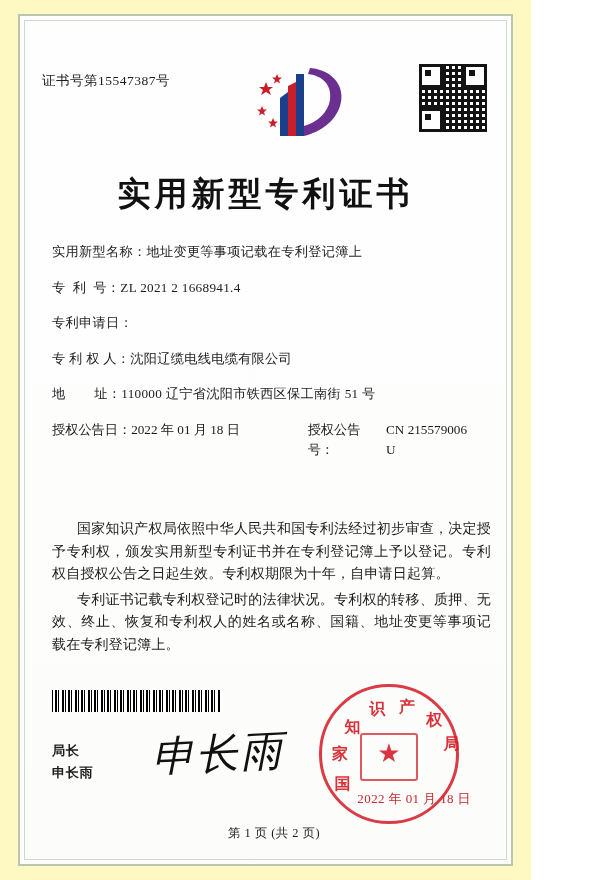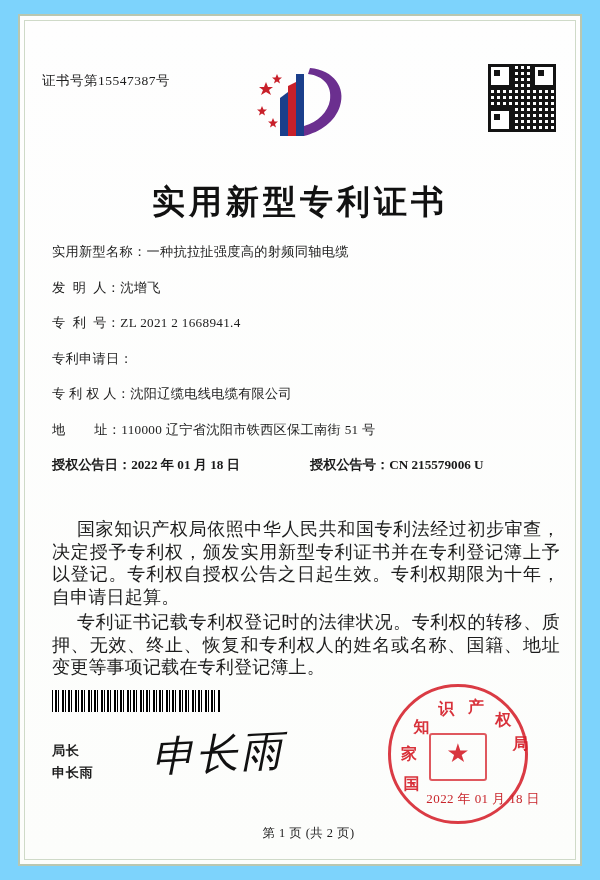--- a/index.html
+++ b/index.html
@@ -9,23 +9,23 @@
   }
   body {
     width: 600px;
     height: 880px;
     font-family: "Liberation Serif", "DejaVu Serif", serif;
     color: #1a1a1a;
     overflow: hidden;
   }
   .page {
     position: relative;
-    width: 600px;
+    width: 531px;
     height: 880px;
-    background: #7dd3fc;
+    background: #fef9c3;
     box-sizing: border-box;
   }
   
   .frame-outer {
     position: absolute;
     left: 18px;
     top: 14px;
     right: 18px;
     bottom: 14px;
     border: 2px solid #b9c7b1;
@@ -91,21 +91,21 @@
     background: #000;
   }
   .qr .f1 { left: 0; top: 0; }
   .qr .f2 { right: 0; top: 0; }
   .qr .f3 { left: 0; bottom: 0; }
 
   
   .title {
     position: absolute;
     left: 0; right: 0;
-    top: 180px;
+    top: 172px;
     text-align: center;
     font-size: 33px;
     font-weight: bold;
     letter-spacing: 4px;
     font-family: "Liberation Serif", "DejaVu Serif", serif;
     color: #111;
   }
 
   
   .fields {
@@ -134,31 +134,30 @@
   .field-row-split {
     display: flex;
     align-items: baseline;
     font-size: 13.2px;
     line-height: 20px;
     margin-bottom: 15.5px;
   }
   .field-row-split .half {
     display: flex;
     align-items: flex-end;
-    font-weight: bold;
   }
   .field-row-split .half.left { width: 258px; }
 
   
   .paras {
     position: absolute;
     left: 52px;
     right: 40px;
     top: 518px;
-    font-size: 18px;
+    font-size: 14px;
     line-height: 22.5px;
     text-align: justify;
     color: #1c1c1c;
   }
   .paras p {
     margin: 0 0 3px 0;
     text-indent: 25px;
     letter-spacing: .2px;
   }
 
@@ -303,25 +302,21 @@
       <div class="finder f1"></div>
       <div class="finder f2"></div>
       <div class="finder f3"></div>
     </div>
 
     <div class="title">实用新型专利证书</div>
 
     <div class="fields">
       <div class="field">
         <span class="label">实用新型名称：</span>
-        <span class="value">一种抗拉扯强度高的射频同轴电缆</span>
-      </div>
-      <div class="field">
-        <span class="label">发  明  人：</span>
-        <span class="value">沈增飞</span>
+        <span class="value">地址变更等事项记载在专利登记簿上</span>
       </div>
       <div class="field">
         <span class="label">专  利  号：</span>
         <span class="value">ZL 2021 2 1668941.4</span>
       </div>
       <div class="field">
         <span class="label">专利申请日：</span>
       </div>
       <div class="field">
         <span class="label">专 利 权 人：</span>

